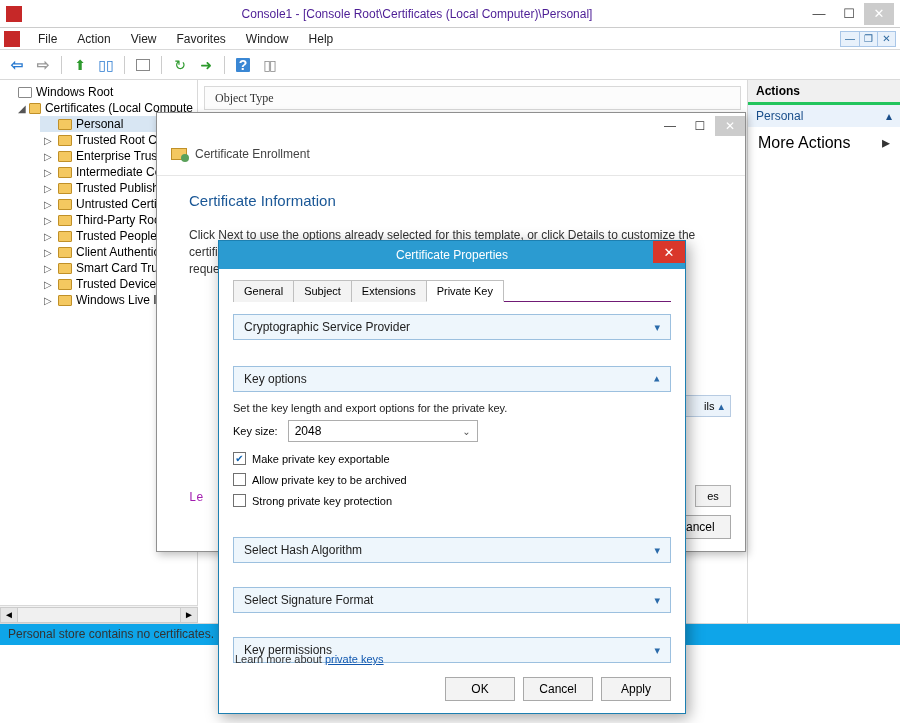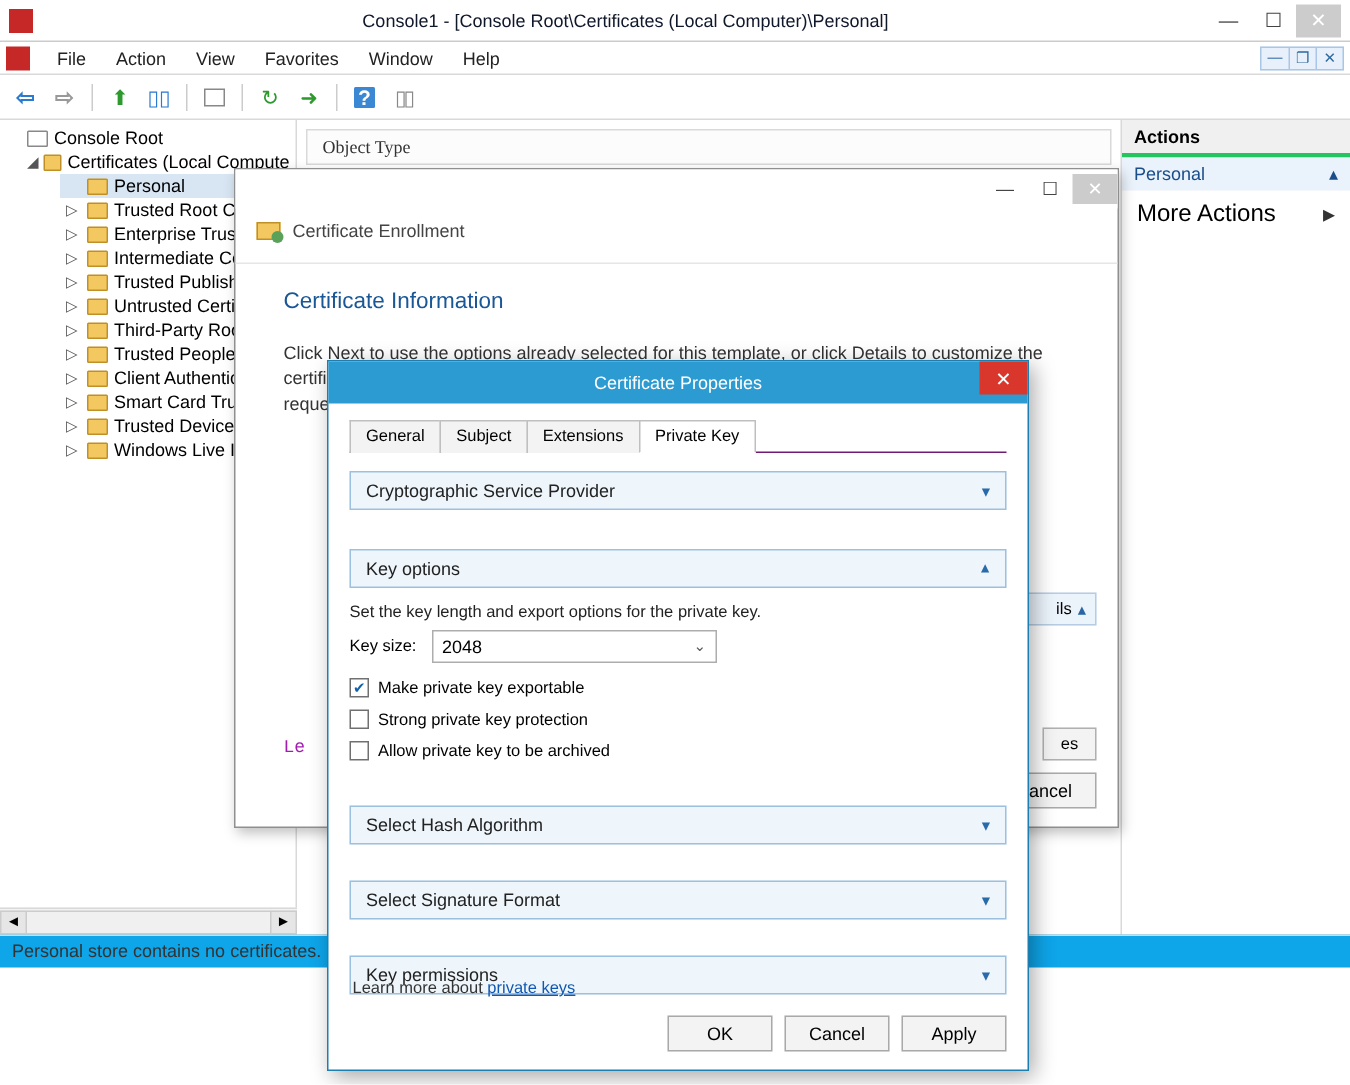--- a/index.html
+++ b/index.html
@@ -1,21 +1,21 @@
 <!DOCTYPE html>
 <html><head>
   <meta charset="utf-8">
   <style>
     * { box-sizing: border-box; margin: 0; padding: 0; font-family: 'Segoe UI', Tahoma, sans-serif; }
     body { width: 900px; height: 723px; background: #fff; position: relative; overflow: hidden; font-size: 12px; }
 
     
     .titlebar { height: 28px; background: #fff; border-bottom: 1px solid #ccc; display: flex; align-items: center; padding: 0 6px; }
     .titlebar .app-icon { width: 16px; height: 16px; background: #c62828; margin-right: 8px; }
-    .titlebar .title { flex: 1; text-align: center; color: #0f172a; font-size: 12px; }
+    .titlebar .title { flex: 1; text-align: center; color: #4c1d95; font-size: 12px; }
     .titlebar .win-controls { display: flex; }
     .titlebar .win-btn { width: 30px; height: 22px; display: flex; align-items: center; justify-content: center; color: #444; font-size: 13px; }
     .titlebar .win-close { background: #ccc; color: #fff; }
 
     
     .menubar { height: 22px; display: flex; align-items: center; padding: 0 4px; border-bottom: 1px solid #d9d9d9; }
     .menubar .app-icon { width: 16px; height: 16px; background: #c62828; margin-right: 8px; }
     .menubar .menu-item { padding: 2px 10px; color: #222; cursor: default; }
     .mdi-controls { margin-left: auto; display: flex; border: 1px solid #a9c6e7; background: #e8f1fb; }
     .mdi-controls span { width: 18px; height: 14px; display: flex; align-items: center; justify-content: center; font-size: 10px; color: #2f6aa0; border-left: 1px solid #a9c6e7; }
@@ -162,21 +162,21 @@
   <div class="tb-btn">
       <span style="color:#888; letter-spacing:-2px;">▯▯</span>
     </div>
 </div>
 
 <div class="main">
   <div class="tree-pane">
     <div class="tree-node root">
       <span class="expander"></span>
       <span class="folder-icon"></span>
-      <span>Console Root</span>
+      <span>Windows Root</span>
     </div>
     <div class="tree-children">
       <div class="tree-node cert">
         <span class="expander">◢</span>
         <span class="folder-icon"></span>
         <span>Certificates (Local Compute</span>
       </div>
       <div class="tree-children level2">
         <div class="tree-node selected">
             <span class="expander"></span>
@@ -326,25 +326,25 @@
         <span class="chev">⌄</span>
       </div>
     </div>
 
     <div class="chk-row">
       <div class="chk">✔</div>
       <span>Make private key exportable</span>
     </div>
     <div class="chk-row">
       <div class="chk"></div>
-      <span>Strong private key protection</span>
+      <span>Allow private key to be archived</span>
     </div>
     <div class="chk-row">
       <div class="chk"></div>
-      <span>Allow private key to be archived</span>
+      <span>Strong private key protection</span>
     </div>
 
     <div style="height: 22px;"></div>
 
     <div class="dropdown">
       <span>Select Hash Algorithm</span>
       <span class="chev">▾</span>
     </div>
 
     <div style="height: 14px;"></div>

